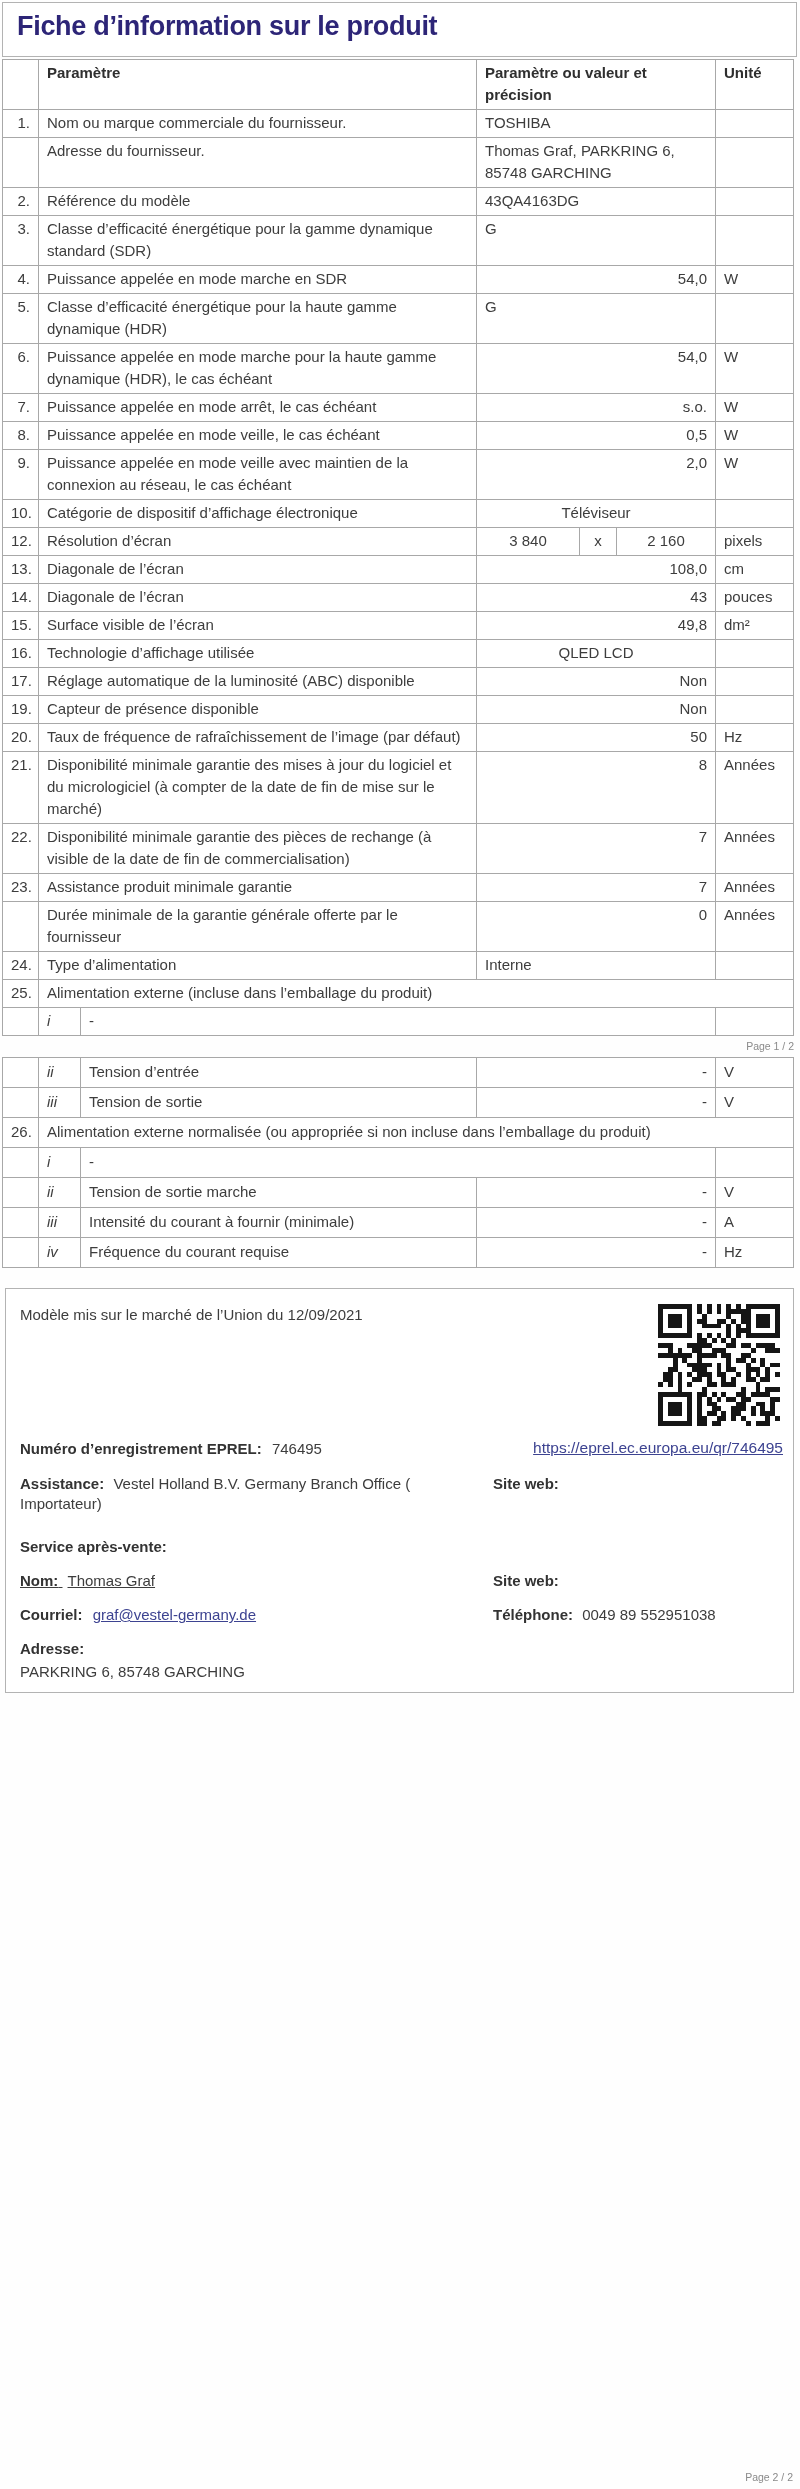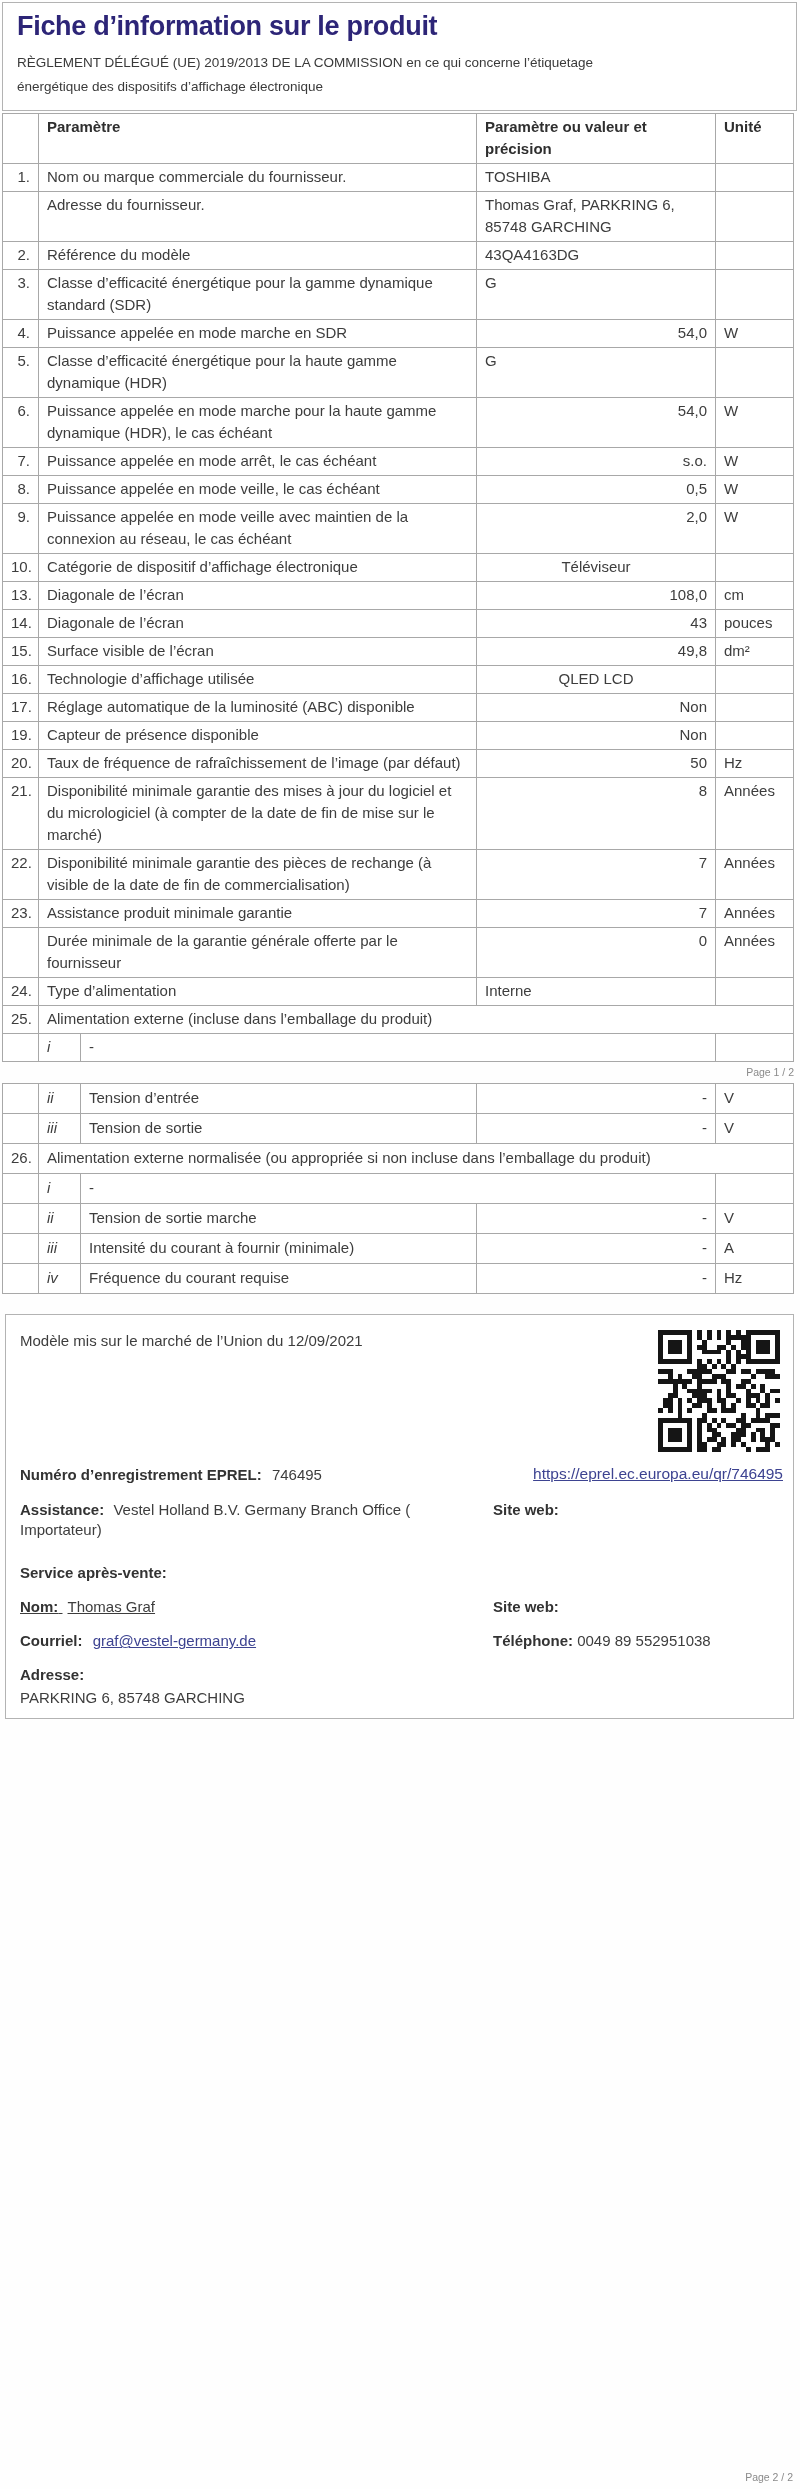--- a/index.html
+++ b/index.html
@@ -42,21 +42,20 @@
   .lbl{font-weight:700;color:#333;}
   a.doc-link{color:#3d4391;text-decoration:underline;}
   .qr-wrap{position:absolute;top:15px;right:13px;width:122px;height:122px;}
   .qr-wrap svg{width:122px;height:122px;display:block;}
 </style>
 </head>
 <body>
 
 <div class="box header-box">
   <div class="doc-title">Fiche d’information sur le produit</div>
-  <div class="doc-subtitle">RÈGLEMENT DÉLÉGUÉ (UE) 2019/2013 DE LA COMMISSION en ce qui concerne l’étiquetage énergétique des dispositifs d’affichage électronique</div>
 </div>
 
 <table class="param-table" id="table1">
   <colgroup>
     <col style="width:36px">
       <col style="width:42px">
       <col style="width:396px">
     <col style="width:103px">
       <col style="width:37px">
       <col style="width:99px">
@@ -129,20 +128,28 @@
         <td class="c-num">9.</td>
         <td class="c-label" colspan="2">Puissance appelée en mode veille avec maintien de la connexion au réseau, le cas échéant</td>
         <td class="c-value v-right" colspan="3">2,0</td>
         <td class="c-unit">W</td>
       </tr>
       <tr>
         <td class="c-num">10.</td>
         <td class="c-label" colspan="2">Catégorie de dispositif d’affichage électronique</td>
         <td class="c-value v-center" colspan="3">Téléviseur</td>
         <td class="c-unit"></td>
+      </tr>
+      <tr>
+        <td class="c-num">12.</td>
+        <td class="c-label" colspan="2">Résolution d’écran</td>
+        <td class="c-value v-center">3 840</td>
+        <td class="c-value v-center">x</td>
+        <td class="c-value v-center">2 160</td>
+        <td class="c-unit">pixels</td>
       </tr>
       <tr>
         <td class="c-num">13.</td>
         <td class="c-label" colspan="2">Diagonale de l’écran</td>
         <td class="c-value v-right" colspan="3">108,0</td>
         <td class="c-unit">cm</td>
       </tr>
       <tr>
         <td class="c-num">14.</td>
         <td class="c-label" colspan="2">Diagonale de l’écran</td>
@@ -627,20 +634,20 @@
     <span style="margin-left:5px;">Thomas Graf</span>
   </div>
   <div class="abs lbl" style="left:487px;top:282px;">Site web:</div>
 
   <div class="abs" style="left:14px;top:316px;">
     <span class="lbl">Courriel:</span>
     <a class="doc-link" href="#" style="margin-left:6px;">graf@vestel-germany.de</a>
   </div>
   <div class="abs" style="left:487px;top:316px;">
     <span class="lbl">Téléphone:</span>
-    <span style="">0049 89 552951038</span>
+    <span style="margin-left:5px;">0049 89 552951038</span>
   </div>
 
   <div class="abs lbl" style="left:14px;top:350px;">Adresse:</div>
   <div class="abs" style="left:14px;top:373px;">PARKRING 6, 85748 GARCHING</div>
 </div>
 
 <div class="page-label" id="page2-label">Page 2 / 2</div>
 
 </body></html>

